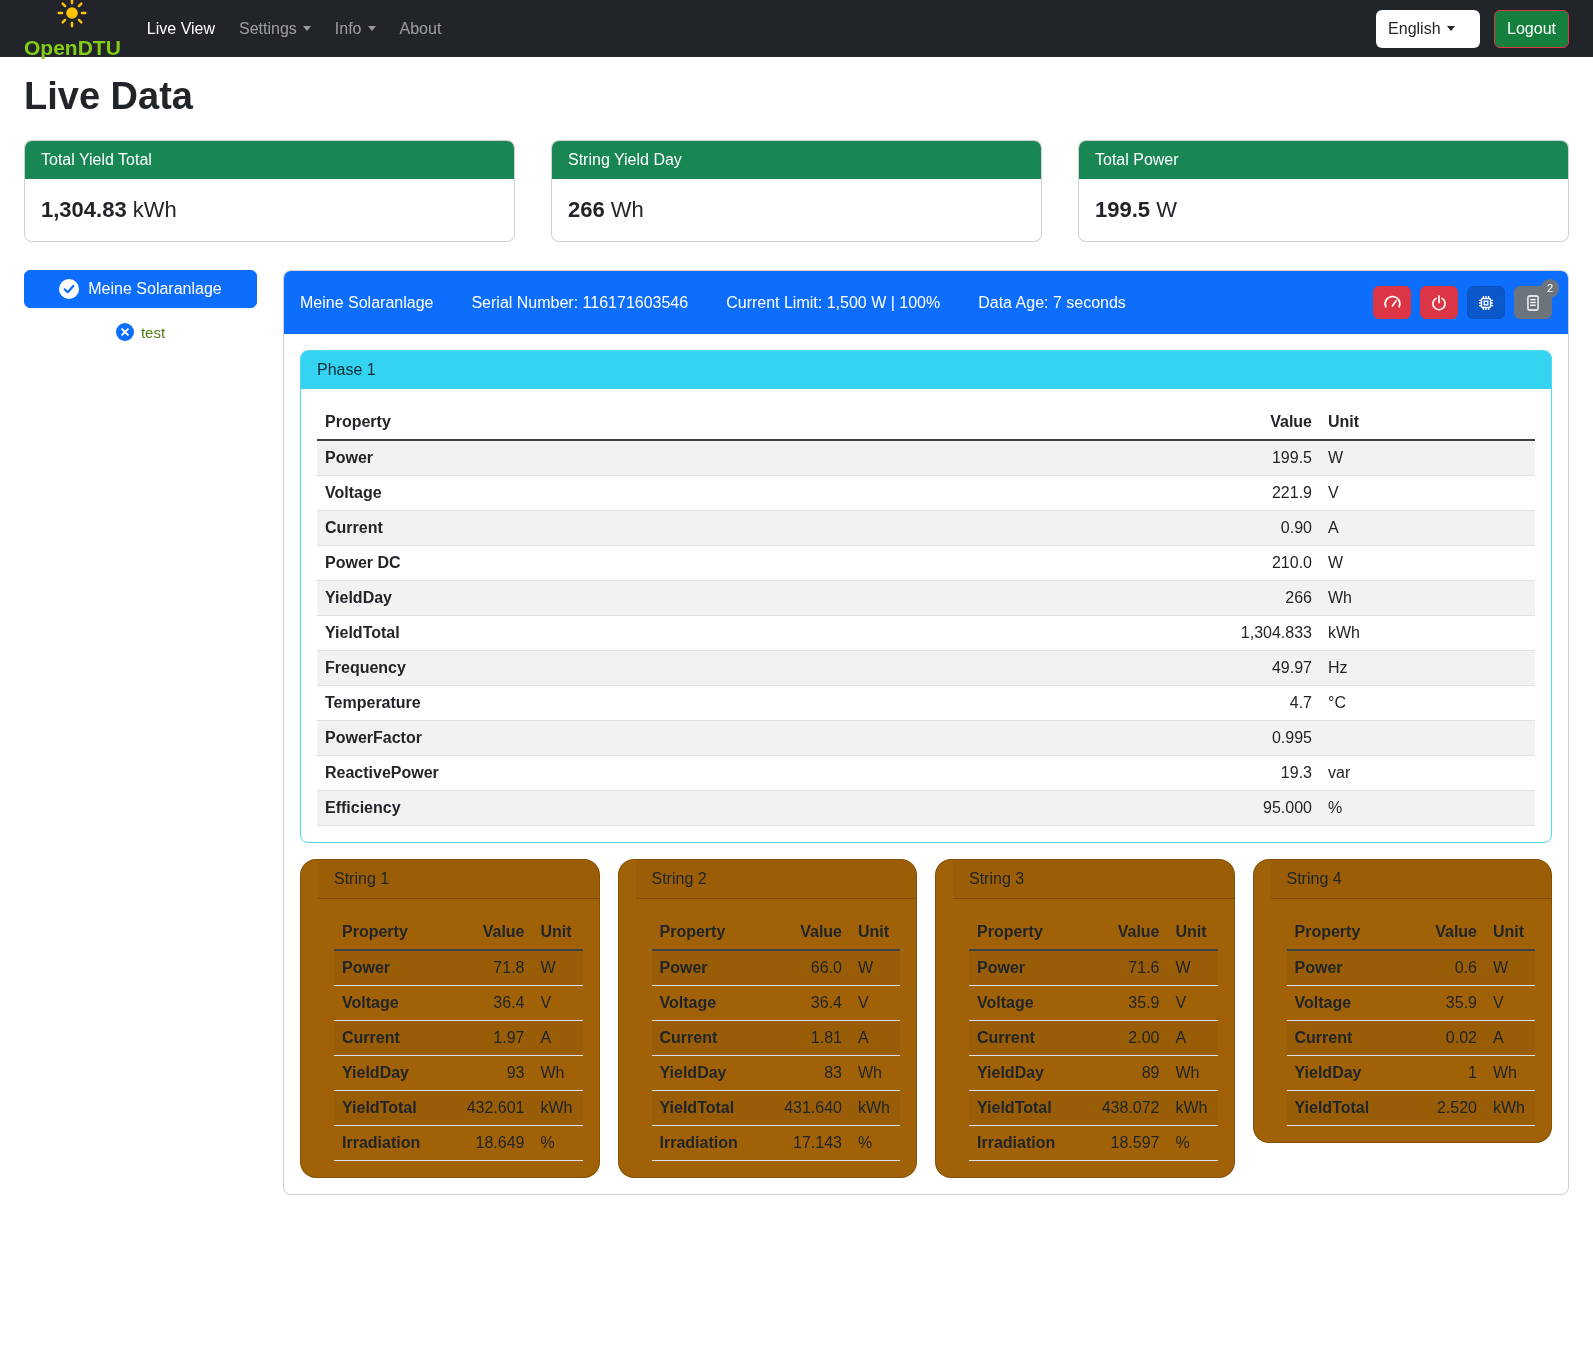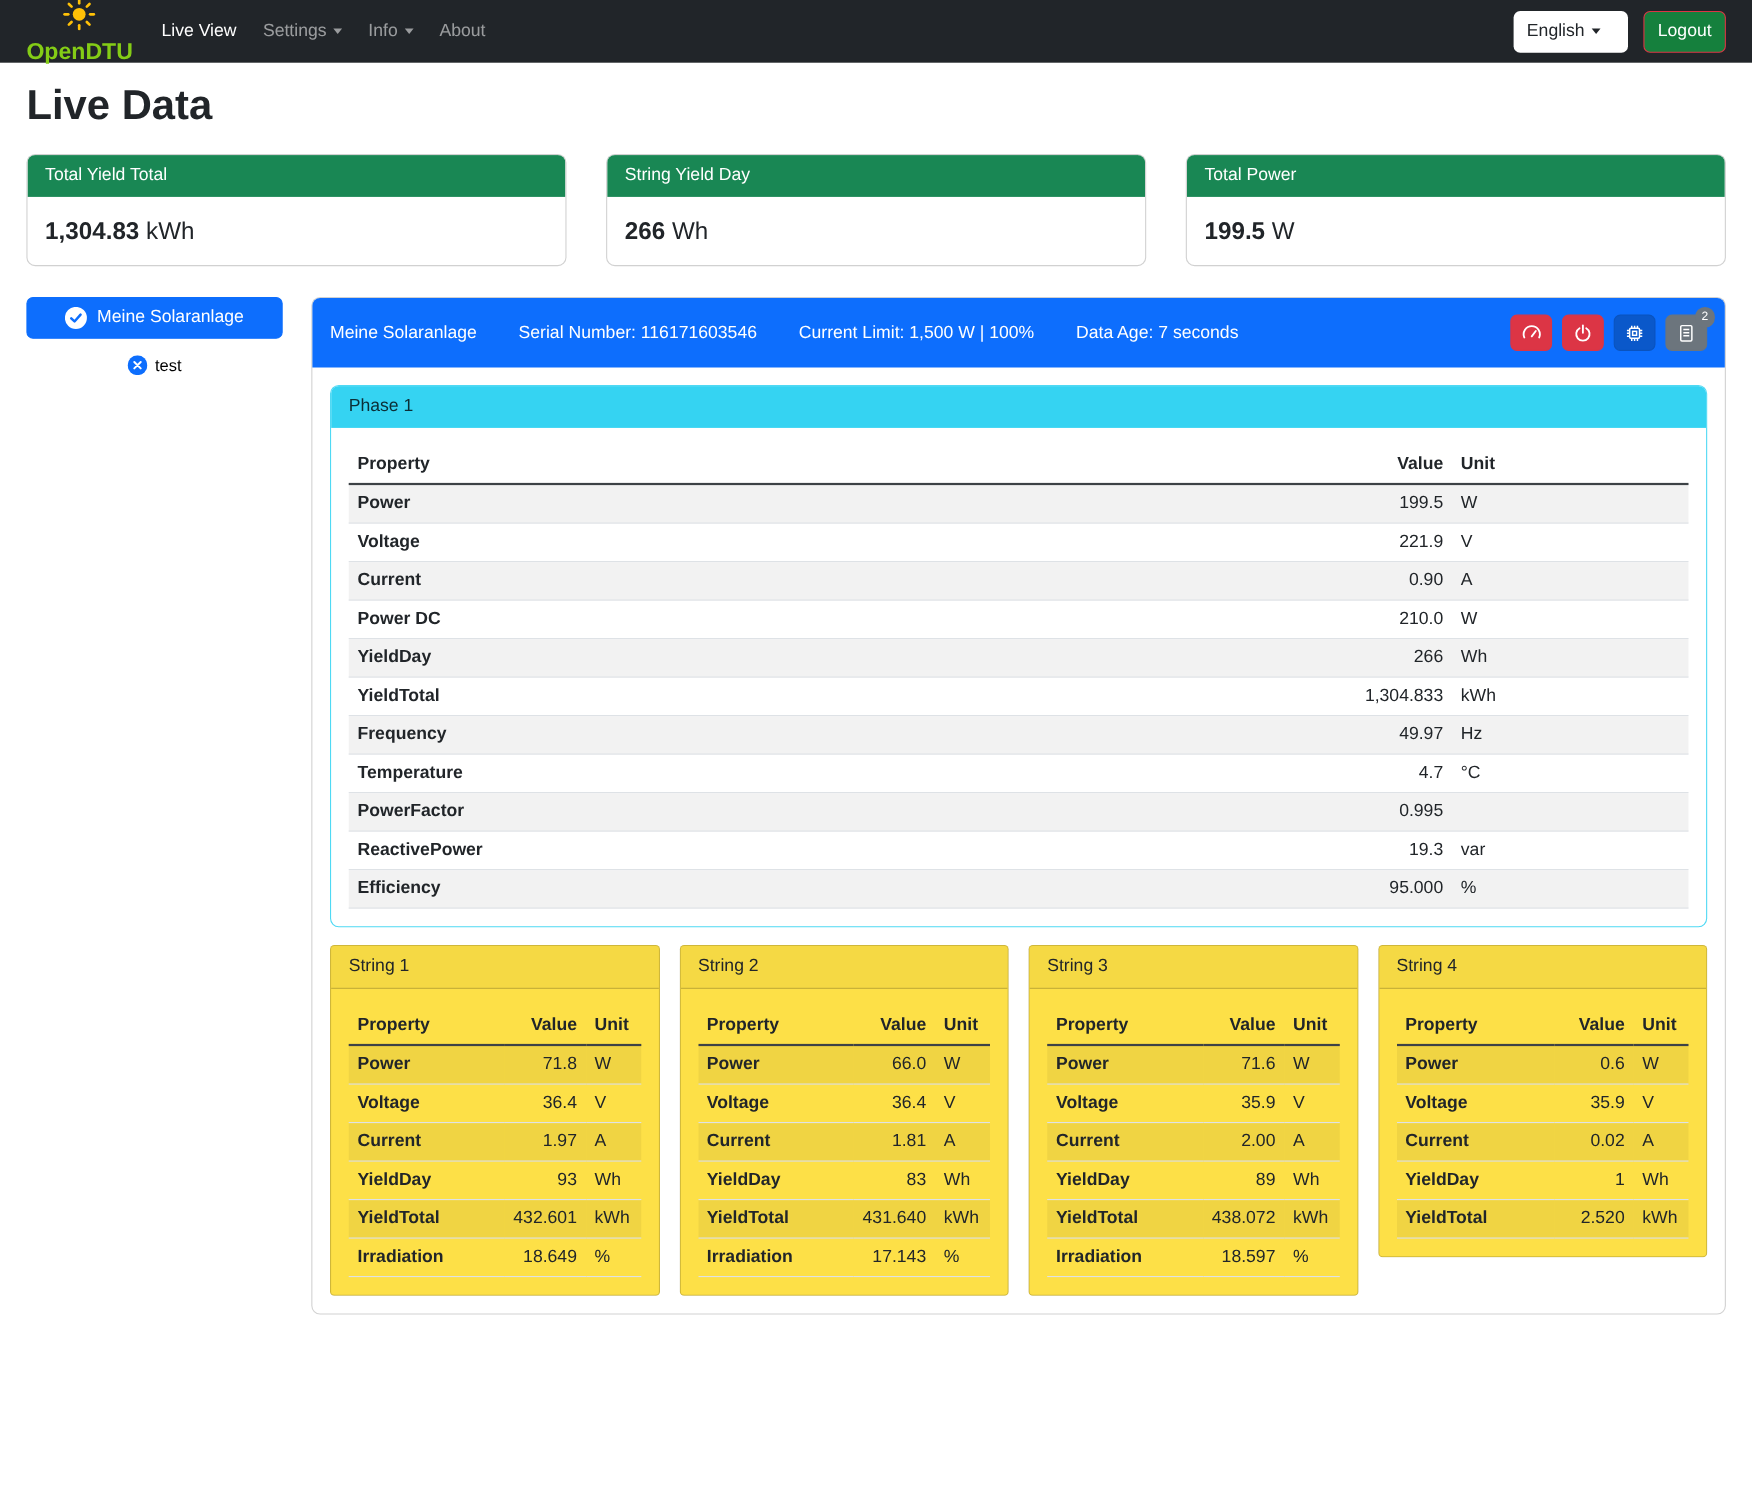--- a/index.html
+++ b/index.html
@@ -82,21 +82,21 @@
     width: 100%;
     background: #0d6efd; color: #fff;
     border: 1px solid #0d6efd; border-radius: 6px;
     padding: 8px 10px; font-size: 16px; font-family: inherit;
     display: flex; align-items: center; justify-content: center; gap: 9px;
     cursor: pointer;
   }
   .test-link {
     margin-top: 15px;
     display: flex; align-items: center; justify-content: center; gap: 7px;
-    color: #000000; font-size: 15px; cursor: pointer;
+    color: #4d7c0f; font-size: 15px; cursor: pointer;
   }
 
   
   .panel {
     flex: 1;
     border: 1px solid rgba(0,0,0,.18);
     border-radius: 8px;
     background: #fff;
   }
   .panel-header {
@@ -145,23 +145,24 @@
   .phase-table th.c1, .phase-table td.c1 { width: 130px; }
   .phase-table th.c2, .phase-table td.c2 { width: 215px; }
   .string-table th.c1, .string-table td.c1 { width: 72px; }
   .string-table th.c2, .string-table td.c2 { width: 50px; }
 
   
   .strings-row { display: flex; gap: 18px; align-items: flex-start; }
   .string-card {
     flex: 1;
     border: 1px solid rgba(0,0,0,.18);
-    border-radius: 4px;
+    border-radius: 16px;
     overflow: hidden;
-    background: #fde047;
+    background: #a16207;
+    padding-left: 17px;
   }
   .string-header {
     background: rgba(0,0,0,.03);
     border-bottom: 1px solid rgba(0,0,0,.18);
     padding: 10px 16px; font-size: 16px;
   }
   .string-body { padding: 16px; }
 
   svg { display: block; }
 </style>

